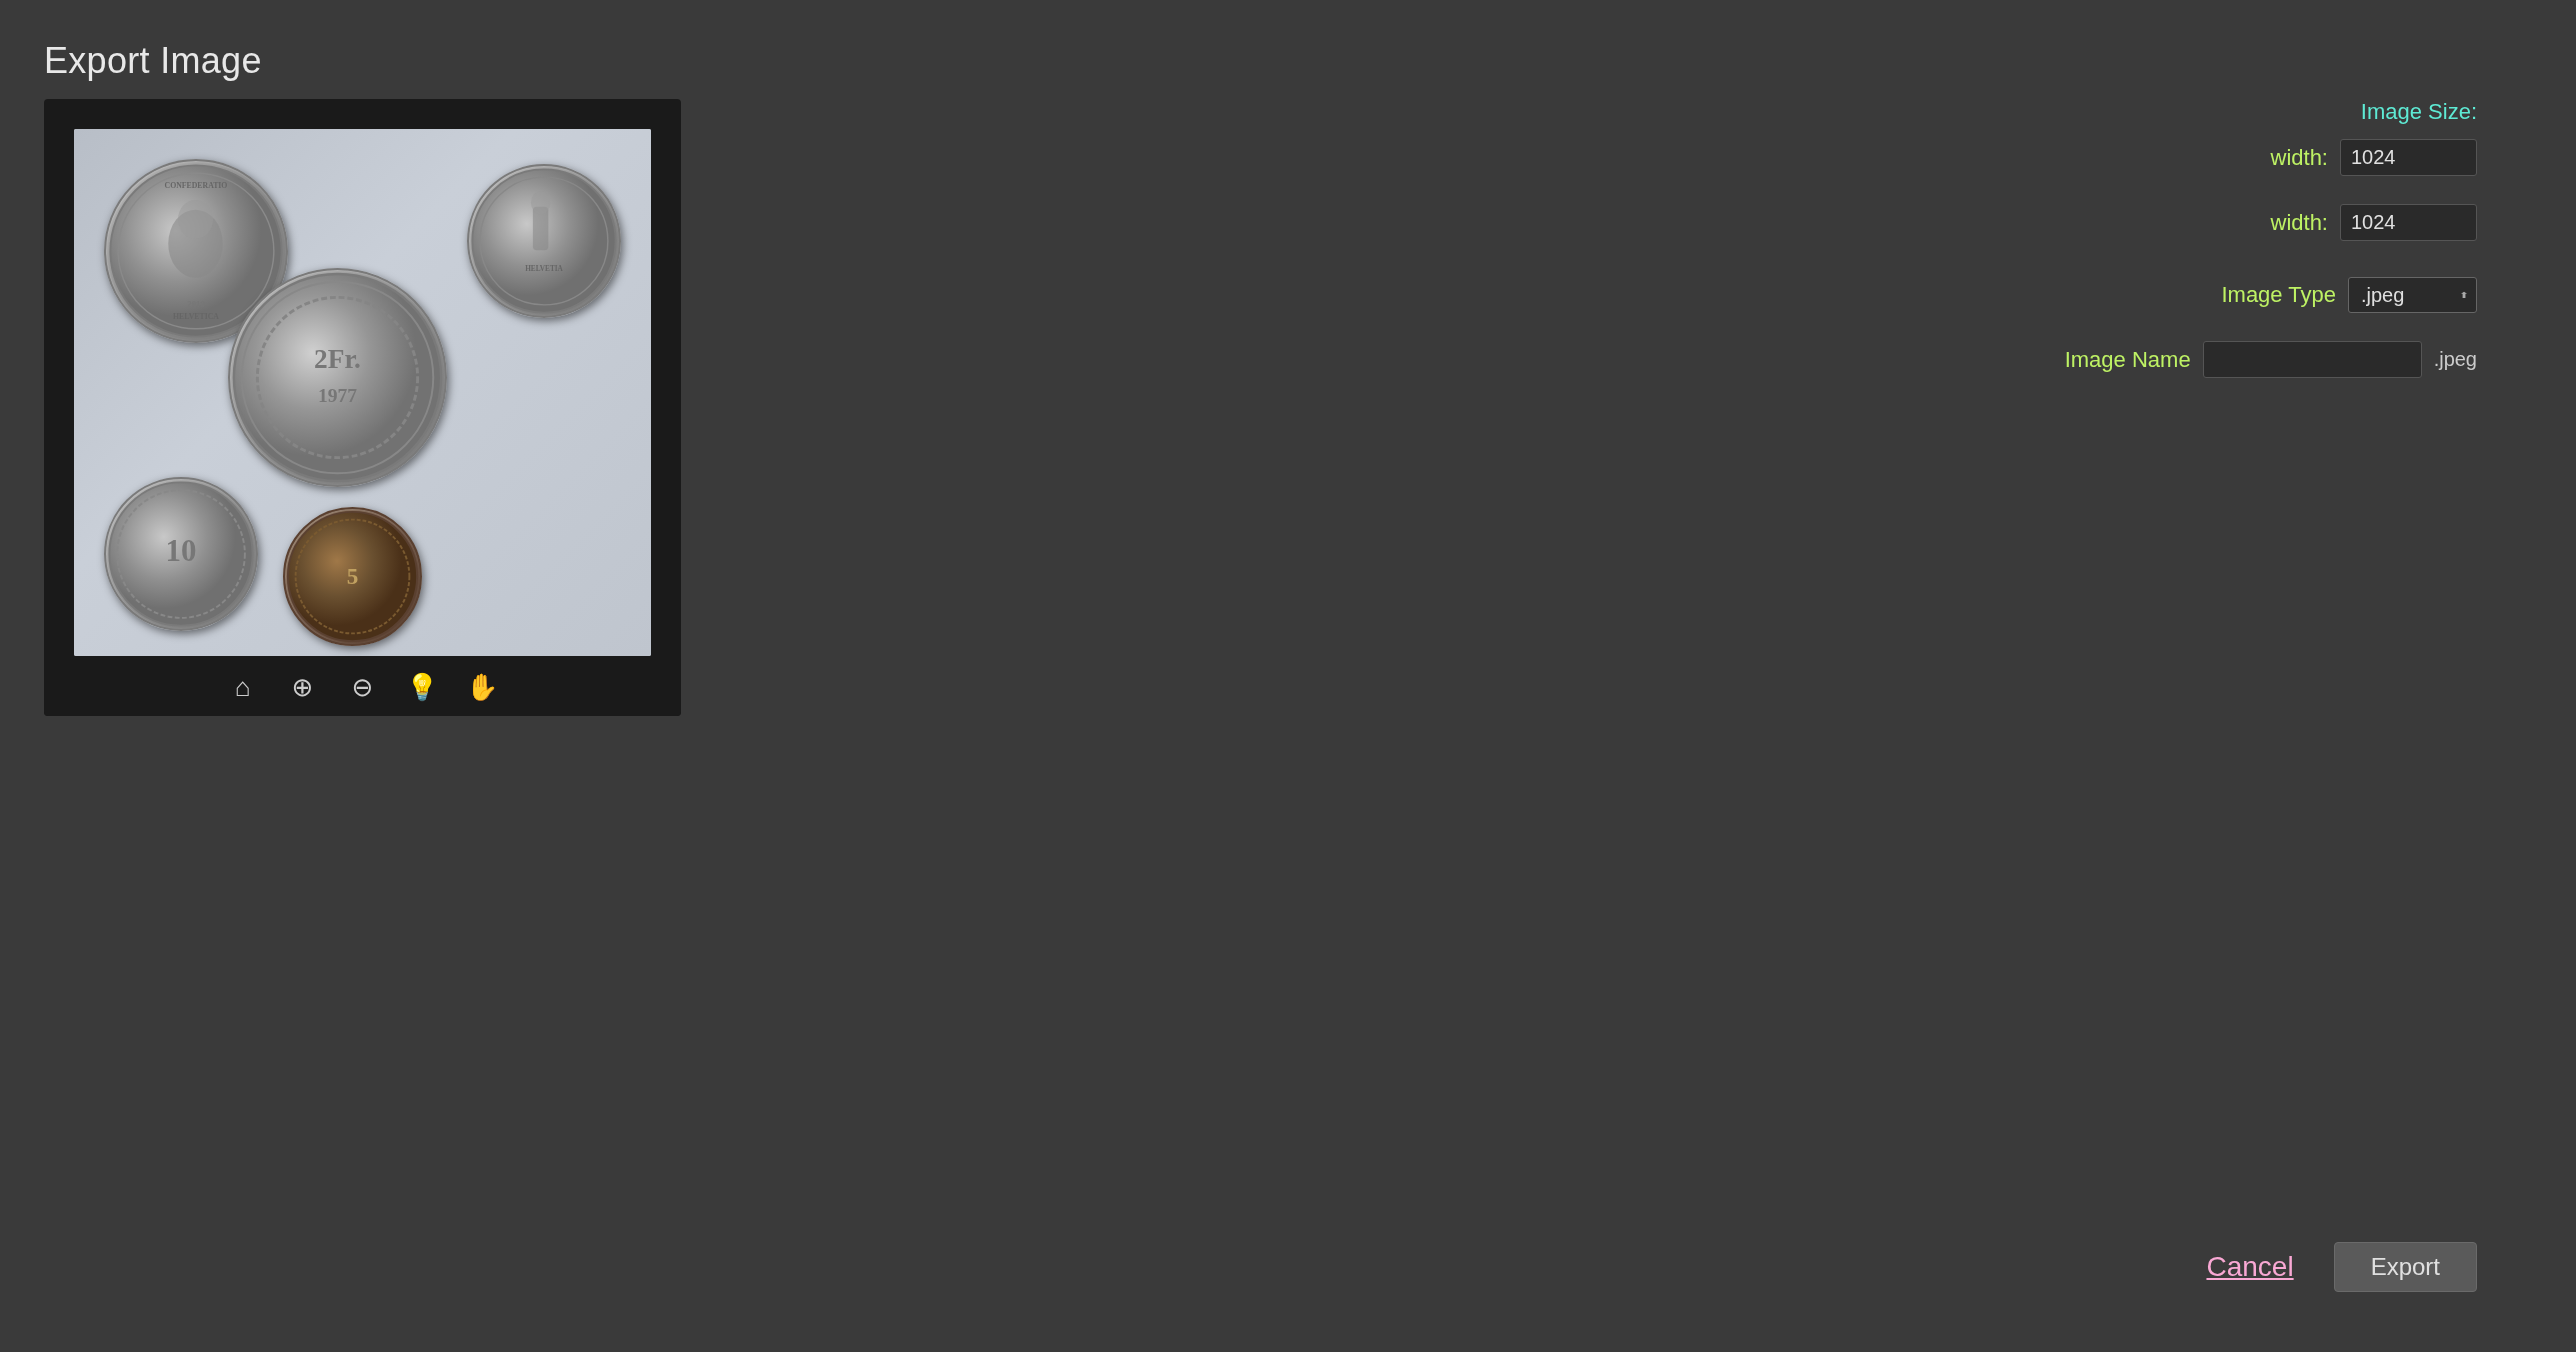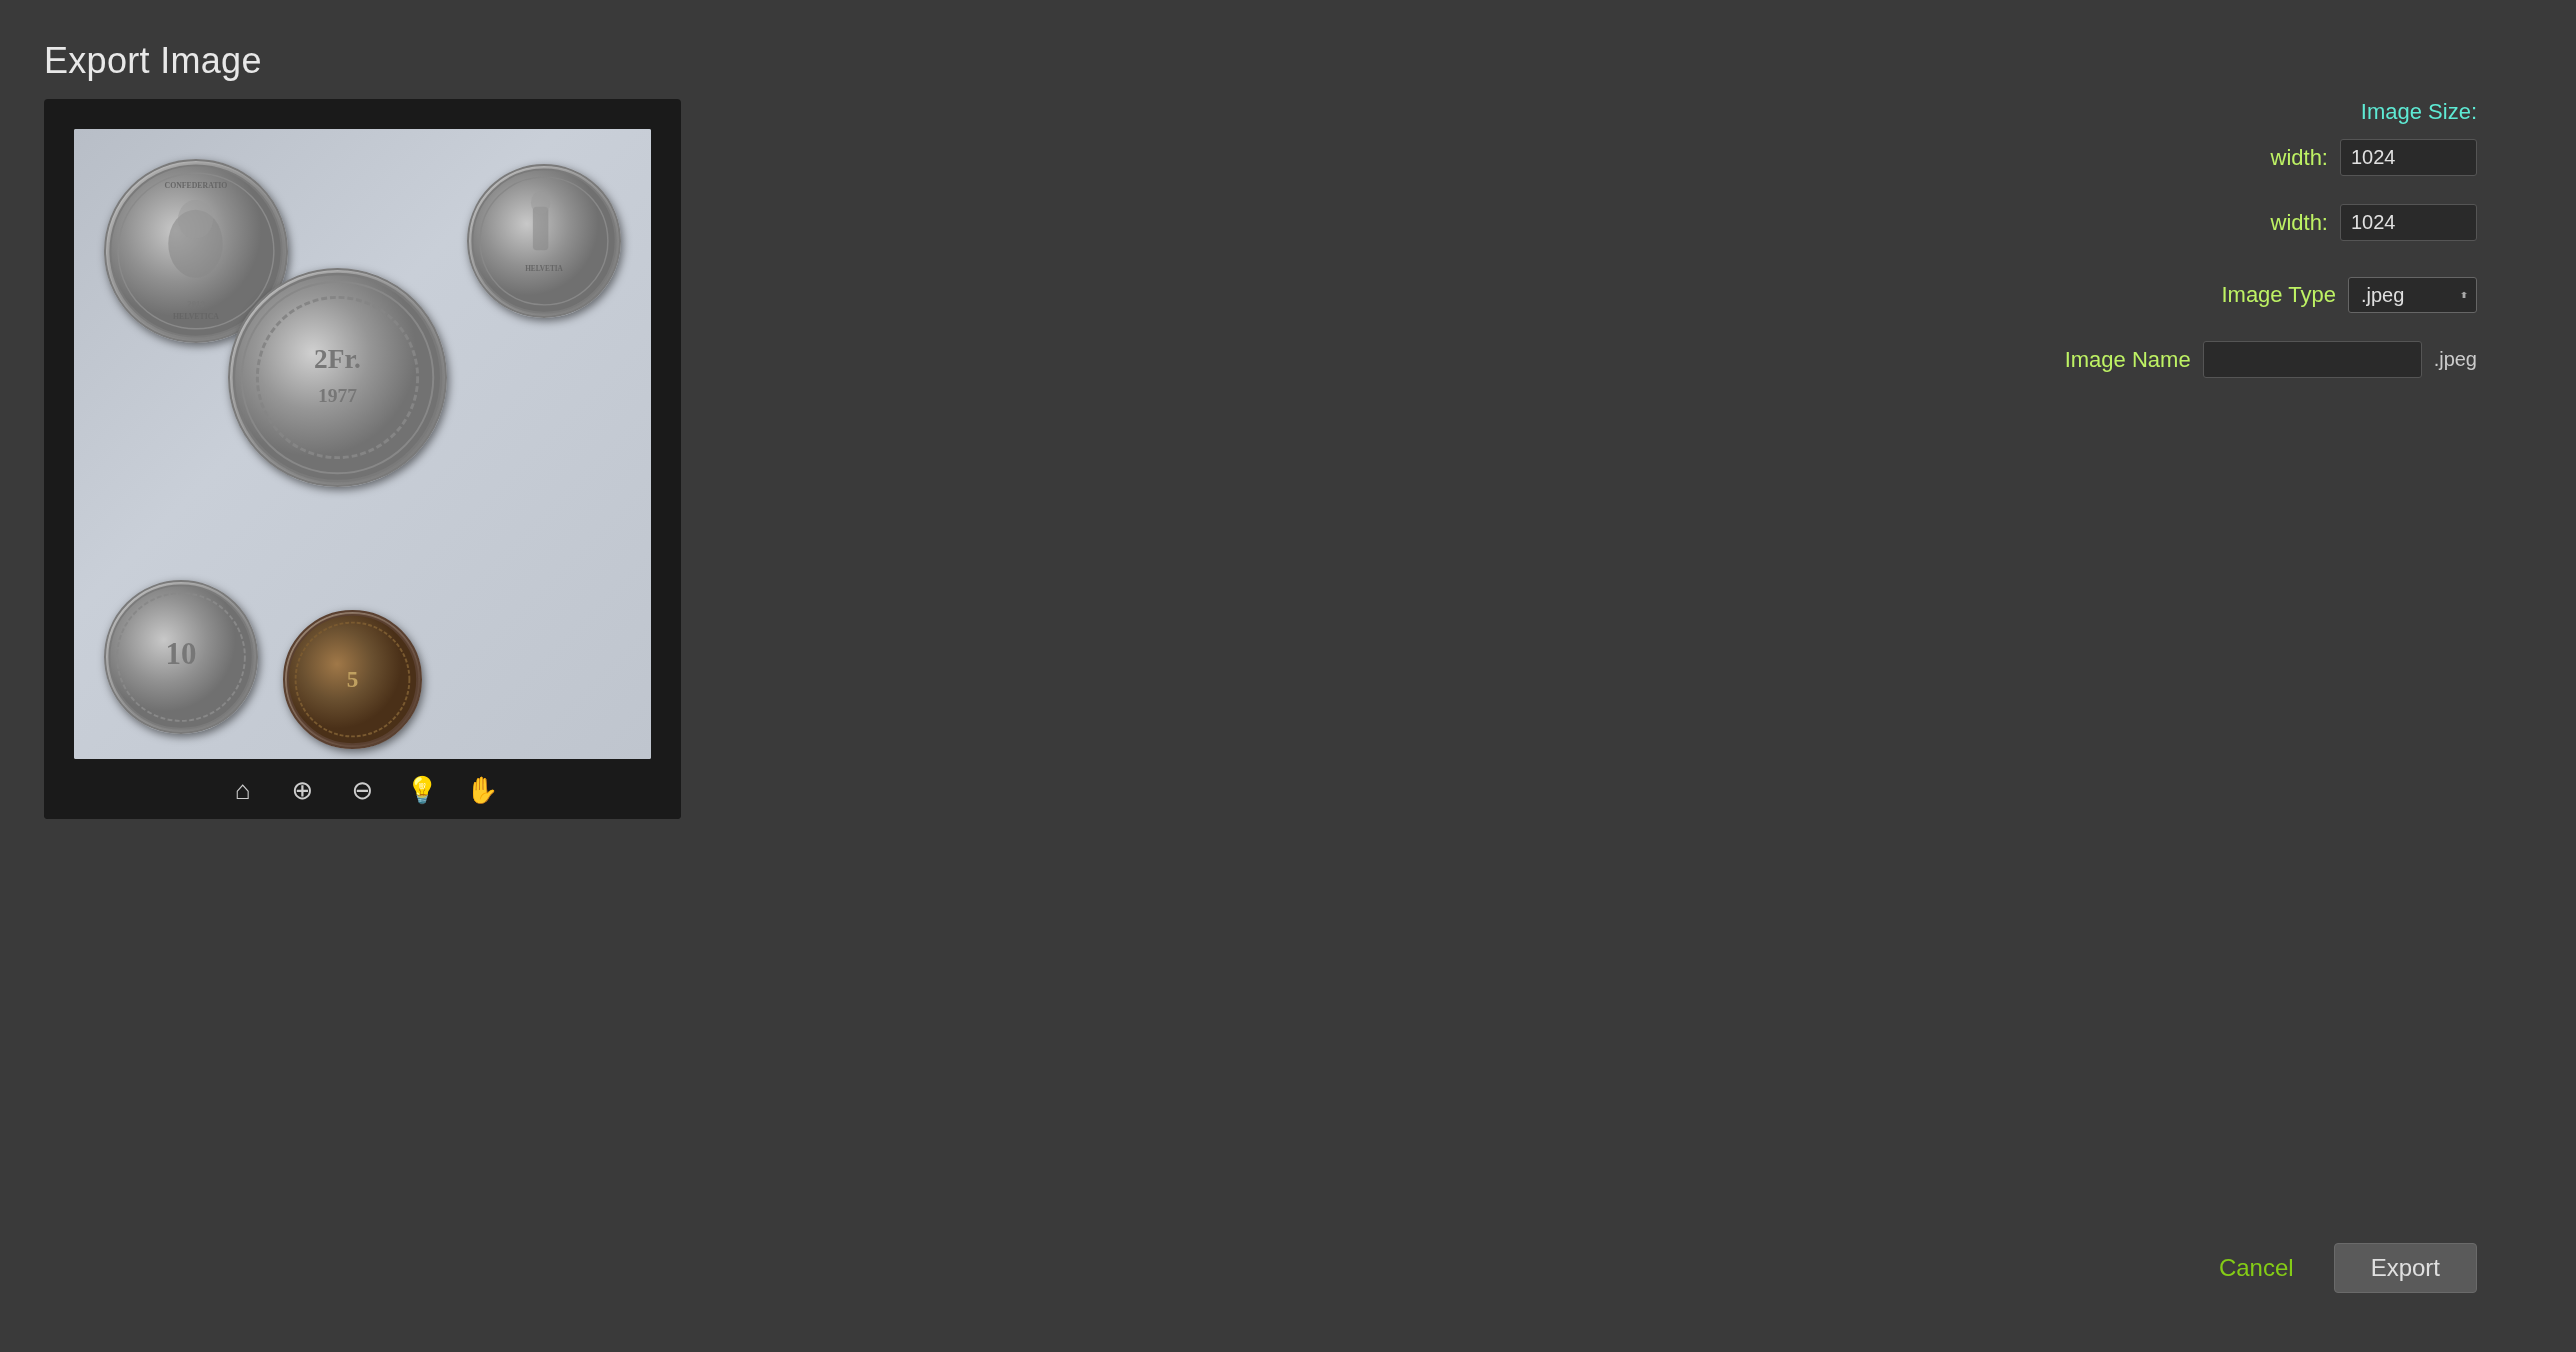--- a/index.html
+++ b/index.html
@@ -19,21 +19,21 @@
       font-size: 36px;
       font-weight: 400;
       color: #e8e8e8;
       letter-spacing: 0.3px;
     }
     .image-preview-container {
       position: absolute;
       top: 99px;
       left: 44px;
       width: 637px;
-      height: 720px;
+      height: 617px;
       background: #1a1a1a;
       border-radius: 4px;
       overflow: hidden;
     }
     .image-preview-inner {
       position: absolute;
       top: 30px;
       left: 30px;
       right: 30px;
       bottom: 60px;
@@ -238,24 +238,25 @@
       position: absolute;
       bottom: 60px;
       right: 99px;
       display: flex;
       gap: 20px;
       align-items: center;
     }
     .btn-cancel {
       background: transparent;
       border: none;
-      color: #84cc16;
-      font-size: 24px;
+      color: #f9a8d4;
+      font-size: 28px;
       cursor: pointer;
       padding: 10px 20px;
+      text-decoration: underline;
     }
     .btn-export {
       background: #5a5a5a;
       border: 1px solid #6a6a6a;
       color: #e0e0e0;
       font-size: 24px;
       cursor: pointer;
       padding: 10px 36px;
       border-radius: 4px;
     }

